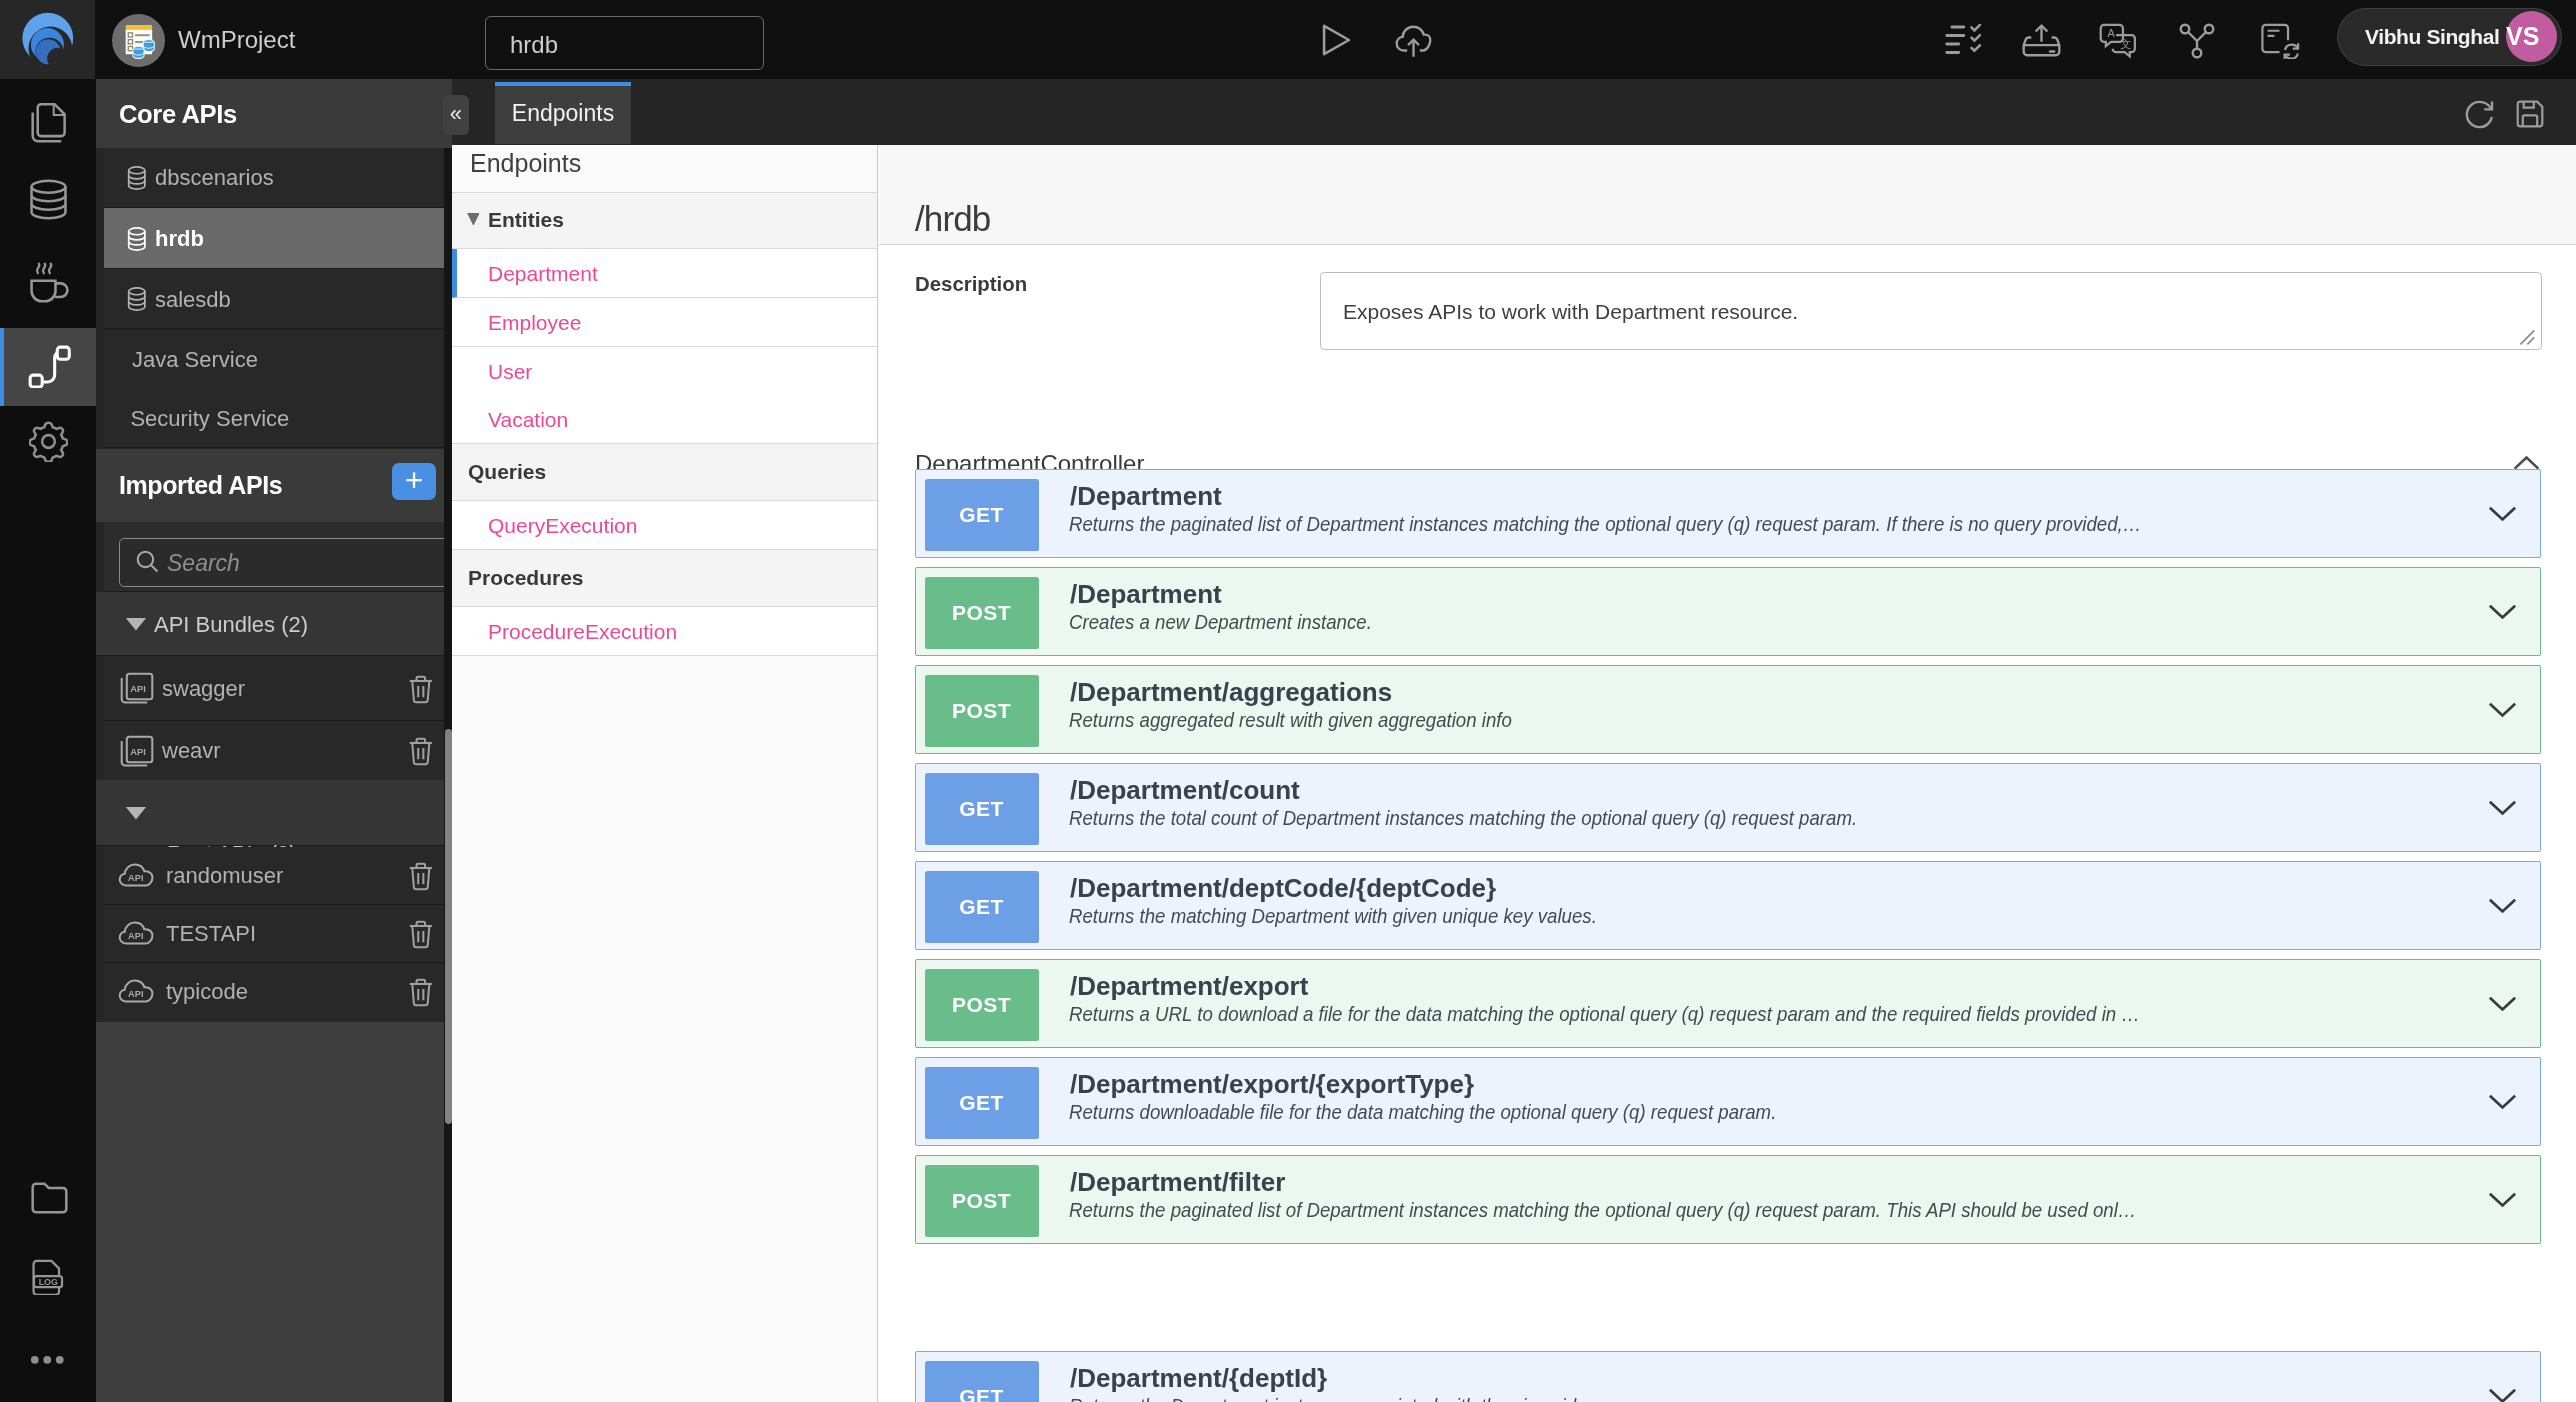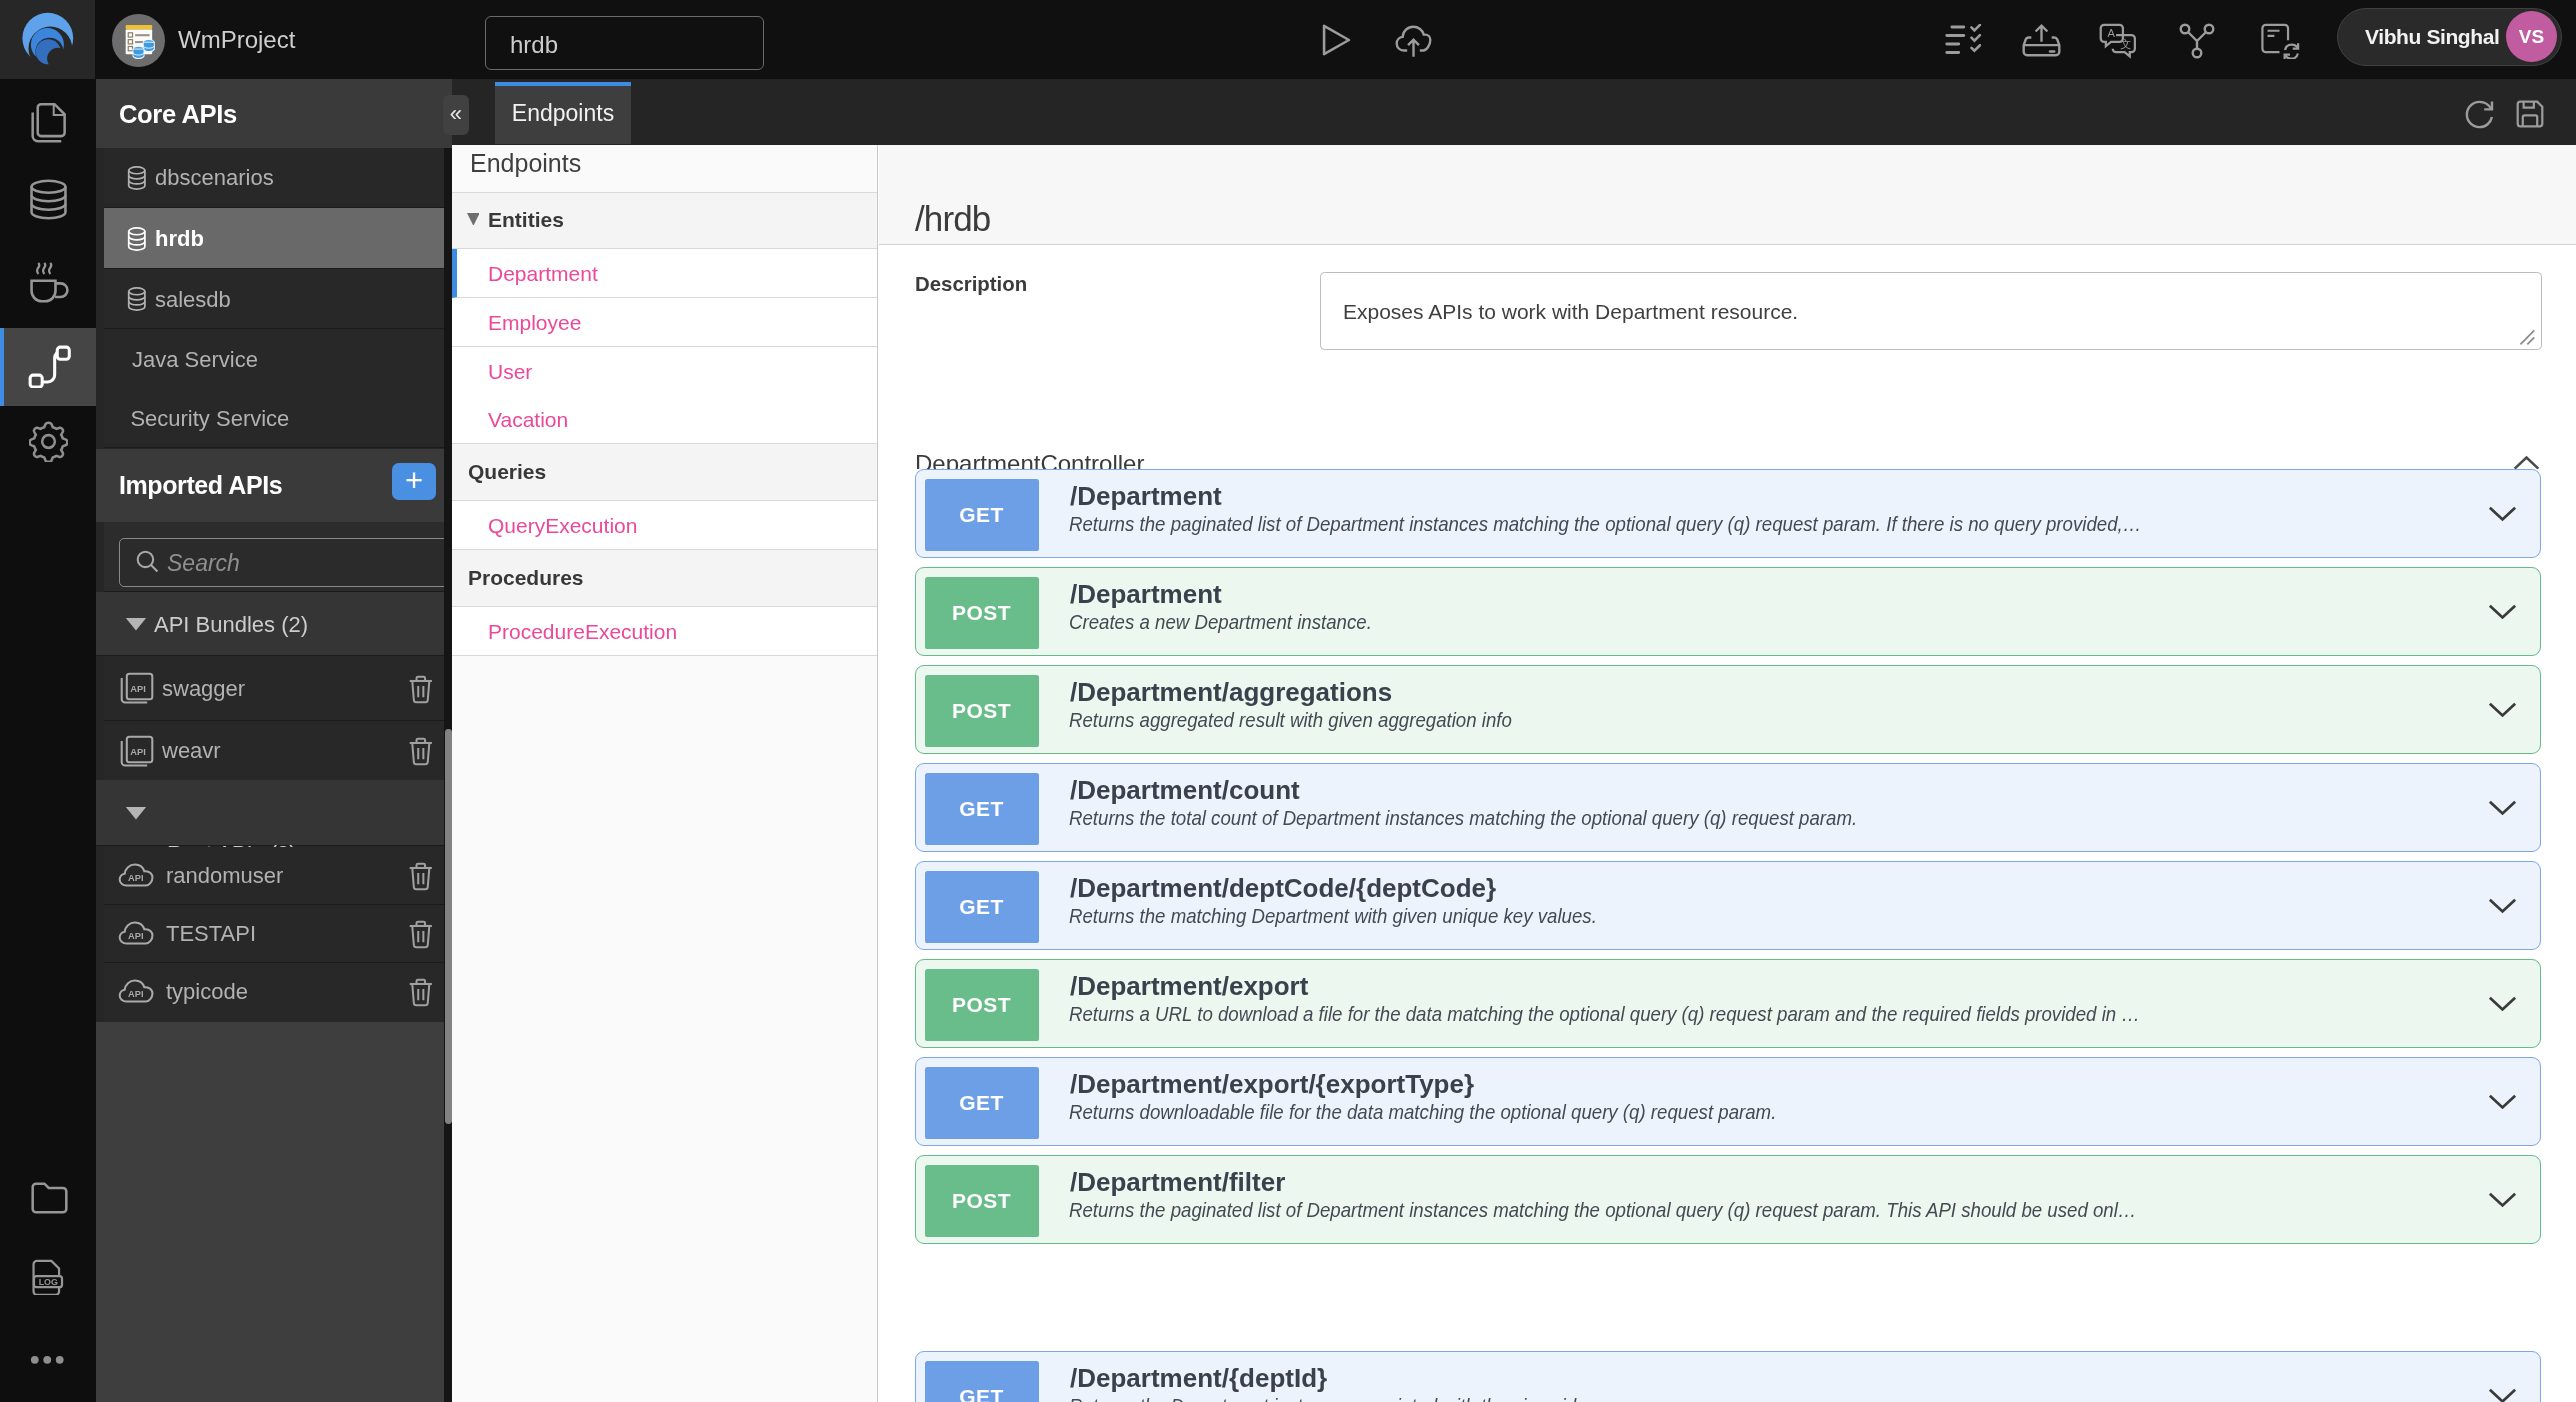--- a/index.html
+++ b/index.html
@@ -14,21 +14,21 @@
   .p2band{position:absolute;left:96px;width:356px;box-sizing:border-box;background:#3a3a3a;color:#fff;font-weight:bold;font-size:23px;}
   .p2sub{position:absolute;left:96px;width:356px;box-sizing:border-box;border-bottom:1.7px solid #1b1b1b;background:#353535;color:#cccccc;font-size:22px;}
   .sb{left:444px;top:79px;width:8.5px;height:1323px;background:#151515;}
   .tabbar{left:452px;top:79px;width:2124px;height:66px;background:#252525;}
   .tab{left:43px;top:3.4px;width:136px;height:62px;background:#3e3e3e;border-top:4.3px solid #3f8de2;box-sizing:border-box;color:#f2f2f2;font-size:23px;text-align:center;line-height:55px;}
   .collapsebtn{left:443px;top:95px;width:25.6px;height:40px;background:#414141;border-radius:6px;color:#e8e8e8;font-size:22px;text-align:center;line-height:37px;z-index:5;}
   .panel3{left:452px;top:145px;width:425px;height:1257px;background:#fafafa;border-right:0.9px solid #c9c9c9;box-sizing:content-box;}
   .p3row{position:absolute;left:452px;width:425px;box-sizing:border-box;border-bottom:0.9px solid #d9d9d9;background:#fff;color:#ec4899;font-size:21px;}
   .p3hdr{position:absolute;left:452px;width:425px;box-sizing:border-box;border-bottom:0.9px solid #d9d9d9;background:#f4f4f4;color:#383838;font-size:21px;font-weight:bold;}
   .main{left:879px;top:145px;width:1697px;height:1257px;background:#fff;}
-  .card{position:absolute;left:36px;width:1626px;height:89px;border-radius:9px;box-sizing:border-box;border:1.7px solid;padding-left:8px;}
+  .card{position:absolute;left:36px;width:1626px;height:89px;border-radius:2px;box-sizing:border-box;border:1.7px solid;padding-left:8px;}
   .badge{position:absolute;left:8.5px;top:9.4px;width:114px;height:72px;border-radius:2.6px;color:#fff;font-weight:bold;font-size:21px;text-align:center;line-height:72px;letter-spacing:0.4px;}
   .ctitle{position:absolute;left:154px;top:11px;font-size:26px;color:#39414c;font-weight:bold;}
   .cdesc{position:absolute;left:153px;top:43px;font-size:20.4px;font-style:italic;color:#434a52;transform:scaleX(0.915);transform-origin:0 0;white-space:nowrap;}
   .cget{background:#edf3fc;border-color:#7aa8ea;}
   .cget .badge{background:#6c9fe6;}
   .cpost{background:#ecf7f0;border-color:#63bc89;}
   .cpost .badge{background:#69bd8b;}
   .cdis{background:#ffffff;border-color:#e0e0e0;}
   .cdis .badge{background:#f1f1f1;color:#fdfdfd;}
   .cdis .ctitle{color:#9ba1a7;font-weight:400;}
@@ -135,21 +135,21 @@
       <g fill="none" stroke="#9c9c9c" stroke-width="2.6">
         <path d="M24 34H8c-2.2 0-4-1.8-4-4V6c0-2.2 1.8-4 4-4h22c2.2 0 4 1.8 4 4v14"></path>
         <path d="M10 9h14M10 15h8"></path>
         <path d="M30.5 31.5c.8-3.6 4-6.2 7.8-6.2 3.1 0 5.8 1.7 7.1 4.3M45.5 35.5c-.8 3.6-4 6.2-7.8 6.2-3.1 0-5.8-1.7-7.1-4.3"></path>
         <path d="M45.8 23.5v6.3h-6.3M30 43.2v-6.3h6.3"></path>
       </g>
     </svg>
   </div>
 <div class="a" style="left:2337px;top:7.7px;width:225px;height:58px;background:#2a2a2a;border:1.7px solid #404040;border-radius:31px;box-sizing:border-box;"></div>
 <div class="a" style="left:2365px;top:25px;color:#f2f2f2;font-size:21px;font-weight:bold;letter-spacing:-0.4px;">Vibhu Singhal</div>
-<div class="a" style="left:2506px;top:11px;width:51px;height:51px;border-radius:50%;background:#c05c9f;color:#fff;font-size:19px;font-weight:bold;text-align:center;line-height:51px;">VS</div>
+<div class="a" style="left:2506px;top:11px;width:51px;height:51px;border-radius:50%;background:#c05c9f;color:#fff;font-size:25px;font-weight:bold;line-height:51px;">VS</div>
 
 <div class="a railbar"></div>
 <div class="a railsel"></div>
 <div class="a" id="rail-pages" style="left:31px;top:102px;">
     <svg width="37" height="43" viewBox="0 0 44 50">
       <g fill="none" stroke="#969696" stroke-width="3">
         <path d="M12 2h16l12 12v22c0 2.2-1.8 4-4 4H12c-2.2 0-4-1.8-4-4V6c0-2.2 1.8-4 4-4z"></path>
         <path d="M27 2v13h13" stroke-width="2.4"></path>
         <path d="M36 46H8c-3.3 0-6-2.7-6-6V12"></path>
       </g>

